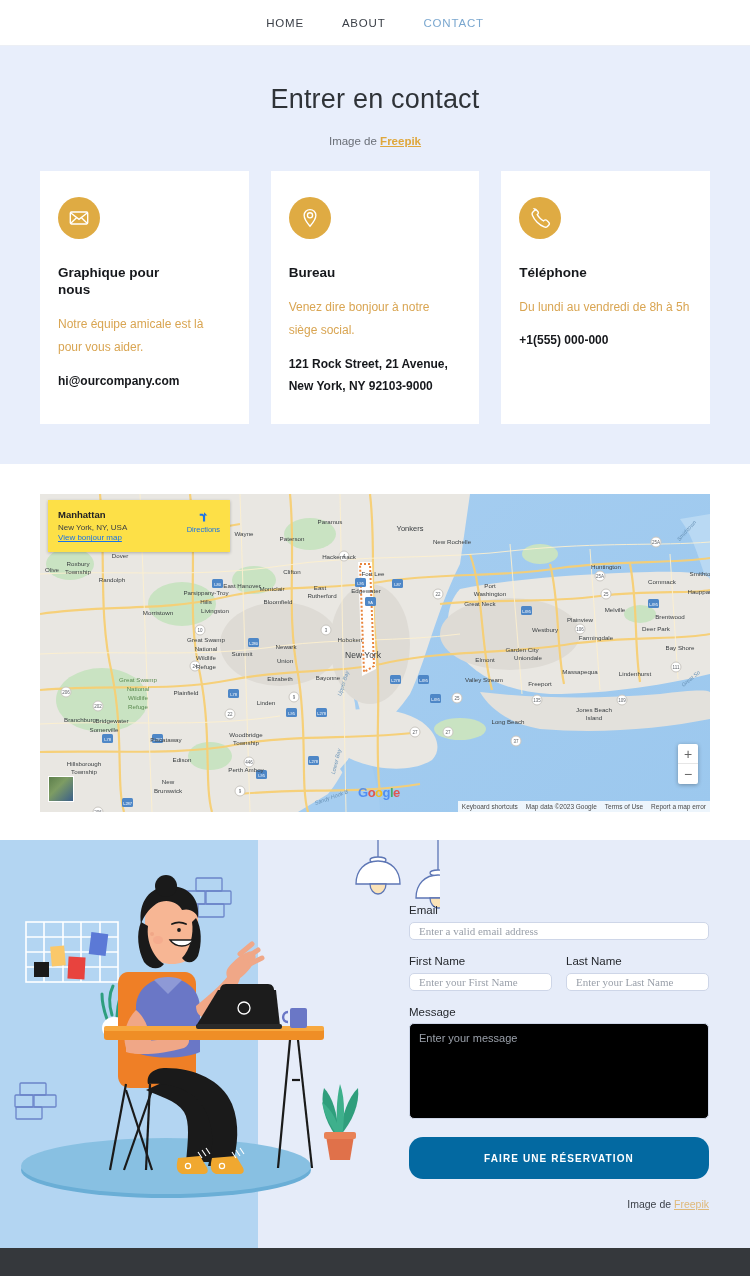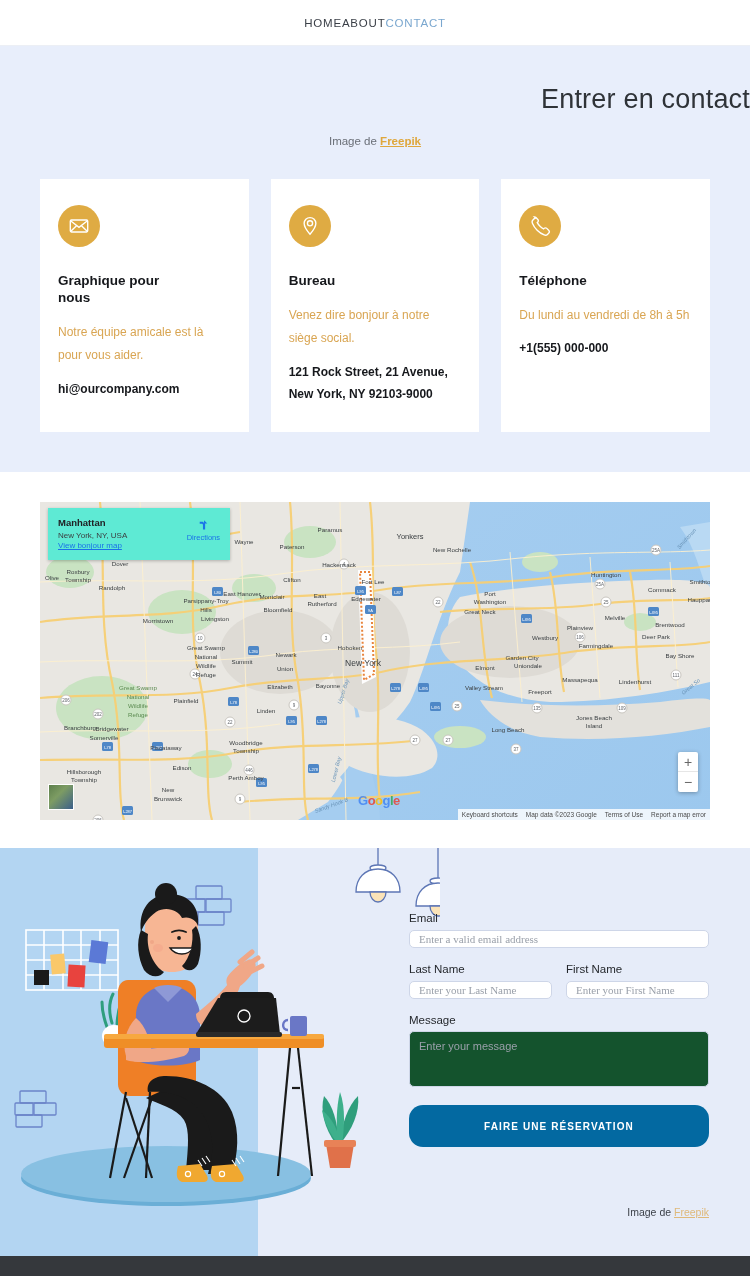--- a/index.html
+++ b/index.html
@@ -10,56 +10,57 @@
   }
   .page { width: 750px; position: relative; overflow: hidden; }
 
   
   .nav {
     height: 46px;
     background: #ffffff;
     display: flex;
     align-items: center;
     justify-content: center;
+    gap: 38px;
     border-bottom: 1px solid #eceff5;
   }
   .nav-link {
     font-size: 11.5px;
     letter-spacing: 0.8px;
     color: #3a3f47;
     text-decoration: none;
     cursor: pointer;
   }
   .nav-link.active { color: #7aa7cf; }
 
   
   .hero {
     background: #e8eefb;
     padding: 38px 0 40px 0;
   }
   .hero-title {
-    text-align: right;
+    text-align: center;
     font-size: 27px;
     font-weight: 400;
     color: #2f3338;
     letter-spacing: 0.2px;
   }
   .hero-credit {
     text-align: center;
     font-size: 11.5px;
     color: #6a6f77;
     margin-top: 20px;
   }
   .hero-credit .freepik { color: #dfa73c; font-weight: bold; }
 
   .cards {
     display: flex;
     gap: 22px;
     padding: 0 40px;
-    margin-top: 32px;
+    margin-top: 24px;
   }
   .card {
     flex: 1;
     background: #ffffff;
     padding: 26px 18px 26px 18px;
     min-height: 208px;
   }
   .card-icon {
     width: 42px; height: 42px;
     border-radius: 50%;
@@ -96,21 +97,21 @@
     height: 318px;
     width: 670px;
     overflow: hidden;
     background: #e8e6e1;
   }
   .map-bg { position: absolute; inset: 0; }
   .map-card {
     position: absolute;
     left: 8px; top: 6px;
     width: 182px;
-    background: #5eead4;
+    background: #fde047;
     padding: 9px 10px 10px 10px;
     box-shadow: 0 1px 3px rgba(0,0,0,.25);
     font-size: 8.5px;
     z-index: 5;
   }
   .map-card-title { font-size: 9.5px; font-weight: bold; color: #202124; }
   .map-card-addr { font-size: 8px; color: #3c4043; margin-top: 3px; }
   .map-card-larger {
     font-size: 8px; color: #1a73e8; margin-top: 11px; cursor: pointer;
   }
@@ -173,22 +174,22 @@
   .f-input {
     width: 100%; height: 18px; border: 1px solid #ced6e8; border-radius: 5px;
     background: #fff; font-size: 11px; color: #9aa0aa; padding: 0 9px;
     font-family: Liberation Serif, serif; outline: none;
   }
   .f-input::placeholder { color: #9aa0aa; }
   .f-row { display: flex; gap: 14px; margin-top: 15px; }
   .f-col { flex: 1; }
   .f-msg-wrap { margin-top: 15px; }
   .f-textarea {
-    width: 100%; height: 56px; border: 1px solid #ced6e8; border-radius: 5px;
-    background: #14532d; font-size: 11px; color: #9aa0aa; padding: 8px 9px;
+    width: 100%; height: 96px; border: 1px solid #ced6e8; border-radius: 5px;
+    background: #000000; font-size: 11px; color: #9aa0aa; padding: 8px 9px;
     font-family: "Liberation Sans", sans-serif; resize: none; outline: none;
   }
   .f-textarea::placeholder { color: #9aa0aa; }
   .f-button {
     margin-top: 14px; width: 100%; height: 42px; border: none; border-radius: 14px;
     background: #0369a1; color: #fff; font-size: 10px; font-weight: bold;
     letter-spacing: 1.1px; cursor: pointer;
     font-family: "Liberation Sans", sans-serif;
   }
   .form-credit {
@@ -721,26 +722,26 @@
         <rect x="6" y="62" width="32" height="7" rx="2" fill="#e88257"></rect>
       </g>
     </svg>
 
     <div class="form-wrap">
       <label class="f-label">Email</label>
       <input class="f-input" type="email" placeholder="Enter a valid email address" style="">
 
       <div class="f-row">
         <div class="f-col">
+          <label class="f-label">First Name</label>
+          <input class="f-input" type="text" placeholder="Enter your First Name" style="">
+        </div>
+        <div class="f-col">
           <label class="f-label">Last Name</label>
           <input class="f-input" type="text" placeholder="Enter your Last Name" style="">
-        </div>
-        <div class="f-col">
-          <label class="f-label">First Name</label>
-          <input class="f-input" type="text" placeholder="Enter your First Name" style="">
         </div>
       </div>
 
       <div class="f-msg-wrap">
         <label class="f-label">Message</label>
         <textarea class="f-textarea" placeholder="Enter your message" style=""></textarea>
       </div>
 
       <button class="f-button">FAIRE UNE RÉSERVATION</button>
     </div>

